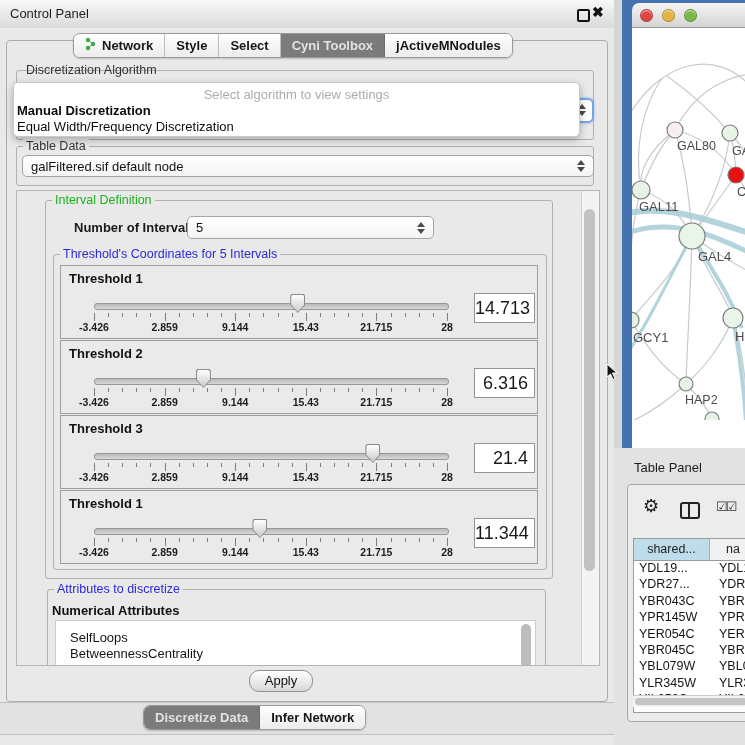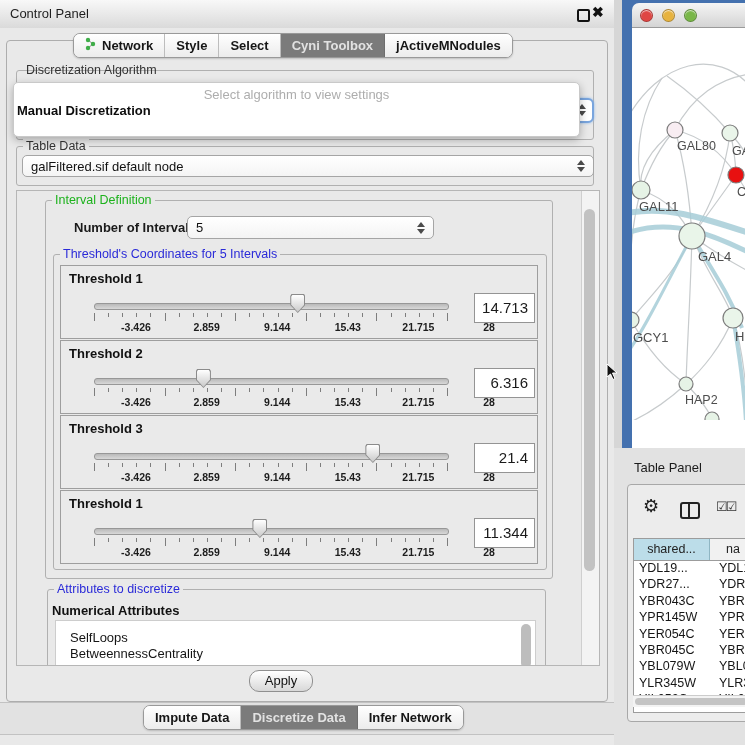--- a/index.html
+++ b/index.html
@@ -40,22 +40,22 @@
   .vscroll-track{position:absolute;right:0;top:0;width:17px;height:100%;background:#f3f3f3;border-left:1px solid #cfcfcf;}
   .vscroll-thumb{position:absolute;left:2px;top:18px;width:11px;height:362px;background:#c2c2c2;border-radius:6px;}
   
   .tpanel{position:absolute;left:6px;width:476px;height:72px;border:1px solid #9e9e9e;background:#eaeaea;}
   .tpanel .tlabel{position:absolute;left:8px;top:5px;font-weight:bold;font-size:13px;color:#111;}
   .track{position:absolute;left:33px;top:37px;width:353px;height:5px;background:linear-gradient(#b9b9b9,#d8d8d8);border:1px solid #979797;border-radius:3px;}
   .handle{position:absolute;top:28px;width:15px;height:19px;}
   .handle .o{width:100%;height:100%;clip-path:polygon(8% 0,92% 0,100% 10%,100% 58%,50% 100%,0 58%,0 10%);background:#8b8b8b;position:relative;}
   .handle .i{position:absolute;left:1px;top:1px;right:1px;bottom:1px;clip-path:polygon(8% 0,92% 0,100% 10%,100% 58%,50% 100%,0 58%,0 10%);background:linear-gradient(#ffffff,#c9c9c9);}
   .tick{position:absolute;width:1px;background:#7d7d7d;}
-  .ticklab{position:absolute;top:55px;transform:translateX(-50%);font-size:10.5px;font-weight:bold;color:#1d1d1d;white-space:nowrap;margin-left:42px;}
-  .valbox{position:absolute;left:413px;top:27px;width:53px;height:28px;background:#fff;border:1px solid #949494;font-size:15px;text-align:right;line-height:28px;padding-right:6px;box-sizing:content-box;}
+  .ticklab{position:absolute;top:55px;transform:translateX(-50%);font-size:10.5px;font-weight:bold;color:#1d1d1d;white-space:nowrap;}
+  .valbox{position:absolute;left:413px;top:27px;width:53px;height:28px;background:#fff;border:1px solid #949494;font-size:18px;text-align:right;line-height:28px;padding-right:6px;box-sizing:content-box;}
   
   .attr-list{position:absolute;background:#fff;border:1px solid #cdcdcd;overflow:hidden;}
   .attr-item{padding-left:14px;line-height:16px;font-size:13px;color:#151515;white-space:nowrap;}
   .list-thumb{position:absolute;width:10px;background:#bdbdbd;border-radius:5px;}
   .nattr{position:absolute;font-weight:bold;font-size:13px;color:#111;}
   
   .apply{left:249px;top:670px;width:62px;height:20px;border:1px solid #8f8f8f;border-radius:10px;background:linear-gradient(#ffffff,#d8d8d8);text-align:center;line-height:20px;font-size:13px;color:#111;}
   
   .right-root{left:614px;top:0;width:131px;height:745px;background:#d6d6d6;}
   .net-window{position:absolute;left:8px;top:0;width:123px;height:448px;background:#4471af;}
@@ -126,20 +126,21 @@
 <div class="combo-focus" style="left:302px;top:98px;width:288px;height:21px;">
   <div class="arrows" style="position:absolute;right:6px;top:4px;display:flex;flex-direction:column;gap:2px;">
     <div class="tri-up"></div>
     <div class="tri-dn"></div>
   </div>
 </div>
 
 <div class="abs popup">
   <div class="prompt">Select algorithm to view settings</div>
   <div class="it1">Manual Discretization</div>
+  <div class="it2">Equal Width/Frequency Discretization</div>
 </div>
 
 <div class="group" style="left:16px;top:146px;width:576px;height:38px;">
   <span class="gtitle t-dark">Table Data</span>
 </div>
 <div class="combo" style="left:22px;top:155px;width:538px;height:20px;">
   <span>galFiltered.sif default node</span>
   <span class="arrows">
       <span class="tri-up"></span>
       <span class="tri-dn"></span>
@@ -348,23 +349,20 @@
   </div>
 
   <div class="vscroll-track">
     <div class="vscroll-thumb"></div>
   </div>
 </div>
 
 <div class="abs apply">Apply</div>
 
 <div class="abs tabbar" style="left:143px;top:705px;">
-    <div class="tab">
-      <span>Impute Data</span>
-    </div>
     <div class="tab active">
       <span>Discretize Data</span>
     </div>
     <div class="tab">
       <span>Infer Network</span>
     </div>
   </div>
 
 <div class="abs right-root">
   <div class="net-window">

